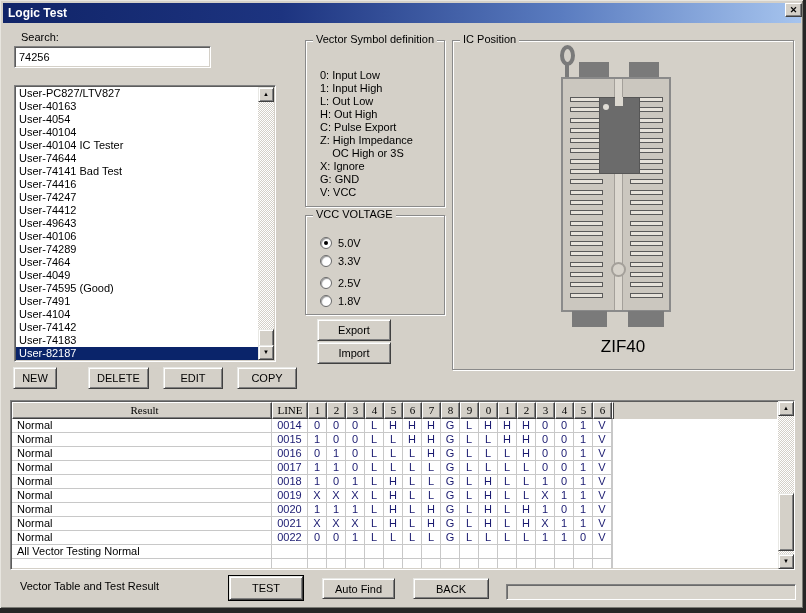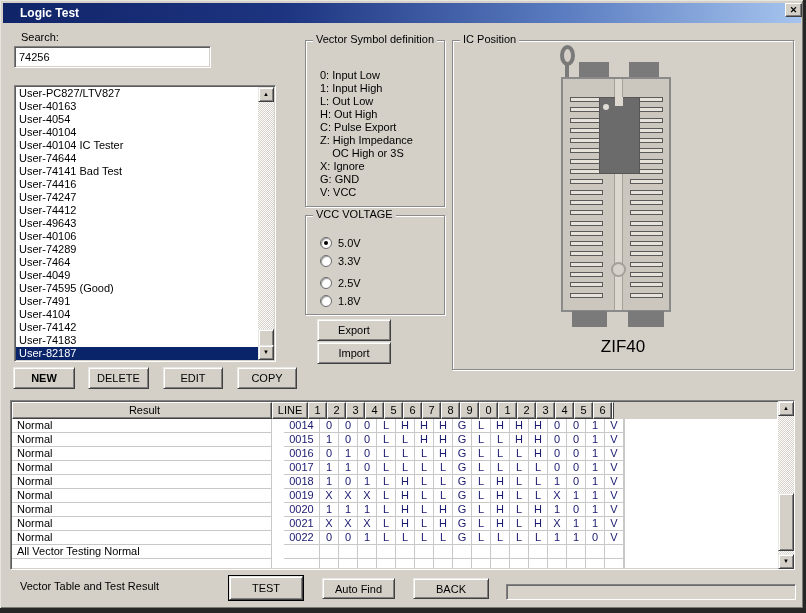--- a/index.html
+++ b/index.html
@@ -9,21 +9,21 @@
   .dialog {
     position:relative; width:806px; height:613px; background:#d4d0c8; overflow:hidden;
     box-shadow: inset -3px 0 0 #262626, inset 0 -5px 0 #262626,
                 inset 1px 1px 0 #e8e6e0, inset -4px -6px 0 #7a7a74;
   }
 
   
   .titlebar {
     position:absolute; left:3px; top:3px; right:5px; height:20px;
     background:linear-gradient(to right,#102468 0%,#1d3480 35%,#5a7cc0 70%,#a6c4ee 100%);
-    display:flex; align-items:center; padding-left:17px;
+    display:flex; align-items:center; padding-left:5px;
   }
   .titlebar .title { color:#fff; font-weight:bold; font-size:12px; }
   .close-btn {
     position:absolute; right:4px; top:3px; width:17px; height:14px;
     background:#d4d0c8; border:1px solid; border-color:#fff #404040 #404040 #fff;
     box-shadow: inset -1px -1px 0 #808080;
     font-size:9px; font-weight:bold; text-align:center; line-height:12px; color:#000;
     cursor:default;
   }
 
@@ -74,21 +74,21 @@
   }
   .scroll-btn.up { top:0; }
   .scroll-btn.down { bottom:0; }
   .scroll-thumb {
     position:absolute; left:0; width:16px; background:#d4d0c8;
     border:1px solid; border-color:#e8e8e4 #404040 #404040 #e8e8e4;
     box-shadow: inset 1px 1px 0 #fff, inset -1px -1px 0 #808080;
   }
 
   
-  .btn-new    { left:13px;  top:367px; width:62px; height:22px;font-weight:bold; }
+  .btn-new    { left:13px;  top:367px; width:44px; height:22px; }
   .btn-delete { left:88px;  top:367px; width:61px; height:22px; }
   .btn-edit   { left:163px; top:367px; width:60px; height:22px; }
   .btn-copy   { left:237px; top:367px; width:60px; height:22px; }
 
   
   .vsd-group { left:305px; top:40px; width:140px; height:167px; }
   .vsd-lines { padding:28px 0 0 14px; }
   .vsd-line { height:13px; line-height:13px; white-space:pre; }
 
   
@@ -142,33 +142,33 @@
   .zif-label { position:absolute; left:452px; top:337px; width:342px; text-align:center;
     font-weight:normal; font-size:17px; }
 
   
   .rtable { position:absolute; left:10px; top:400px; width:785px; height:170px; overflow:hidden; }
   .tbl-inner { position:absolute; left:1px; top:1px; right:17px; bottom:1px; background:#fff; overflow:hidden; }
   .thead { display:flex; height:17px; background:#d4d0c8; }
   .thead .hc {
     border:1px solid; border-color:#fff #404040 #404040 #fff;
     box-shadow: inset -1px -1px 0 #808080;
-    line-height:15px; text-align:center; overflow:hidden; white-space:nowrap; flex:none;
+    line-height:15px; text-align:center; overflow:hidden; white-space:nowrap; flex:none;font-family:Liberation Serif, serif;
   }
   .hc-result { width:260px; text-align:left; padding-left:5px; }
   .hc-line { width:36px; }
   .hc-pin { width:19px; }
   .hc-fill { flex:1 1 auto; }
   .trow { display:flex; height:14px; flex:none; }
   .trow > div {
     border-right:1px solid #c8c8c8; border-bottom:1px solid #c8c8c8;
     line-height:13px; overflow:hidden; white-space:nowrap; flex:none;
   }
   .c-result { width:260px; padding-left:5px; }
-  .c-line { width:36px; text-align:center; color:#191970;margin-left:12px; }
+  .c-line { width:36px; text-align:center; color:#191970; }
   .c-pin { width:19px; text-align:center; color:#191970; }
   .c-fill { flex:1 1 auto; }
   .rtable .vscroll { right:0; top:0; bottom:0; }
 
   
   .footer-status { position:absolute; left:20px; top:580px; }
   .btn-test     { left:229px; top:576px; width:74px; height:24px; }
   .btn-autofind { left:322px; top:578px; width:73px; height:21px; }
   .btn-back     { left:413px; top:578px; width:76px; height:21px; }
   .progress {

